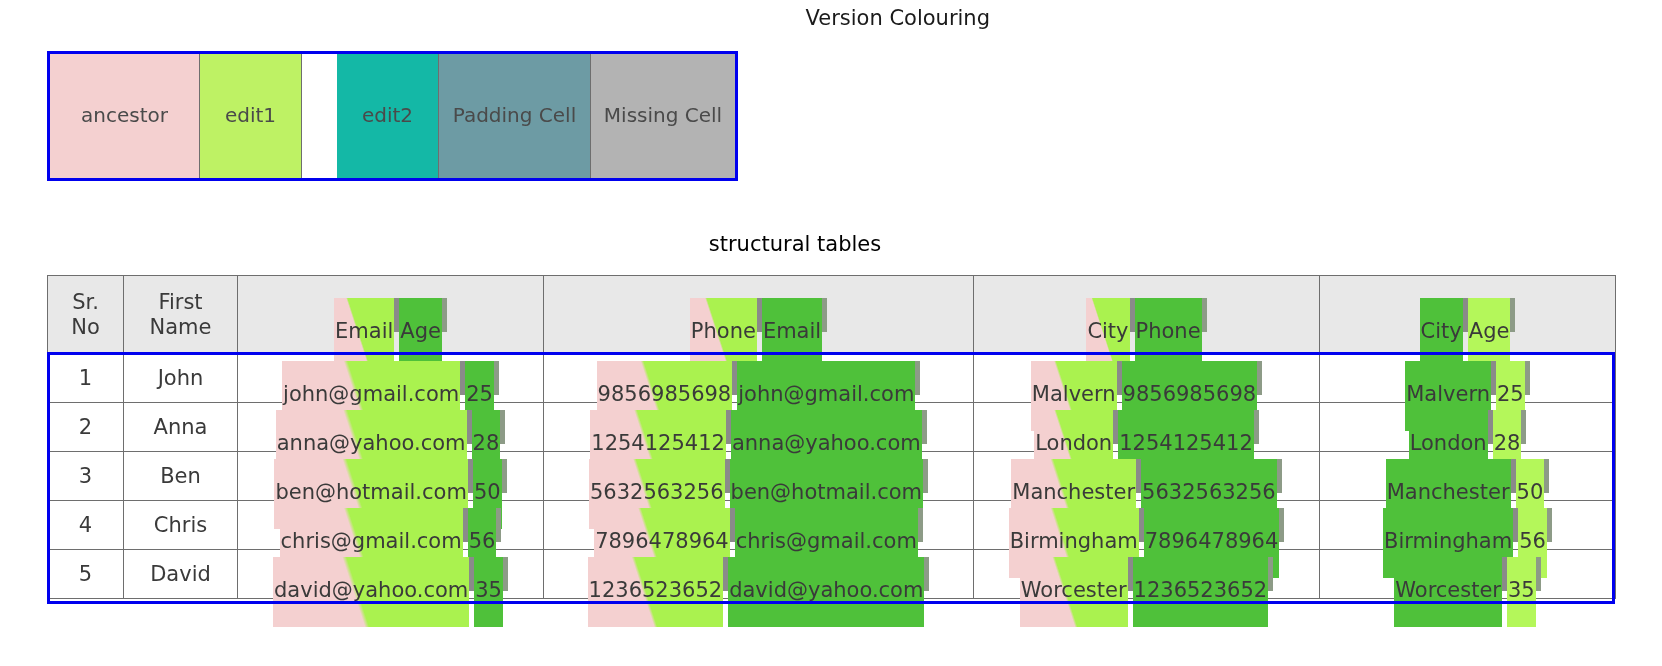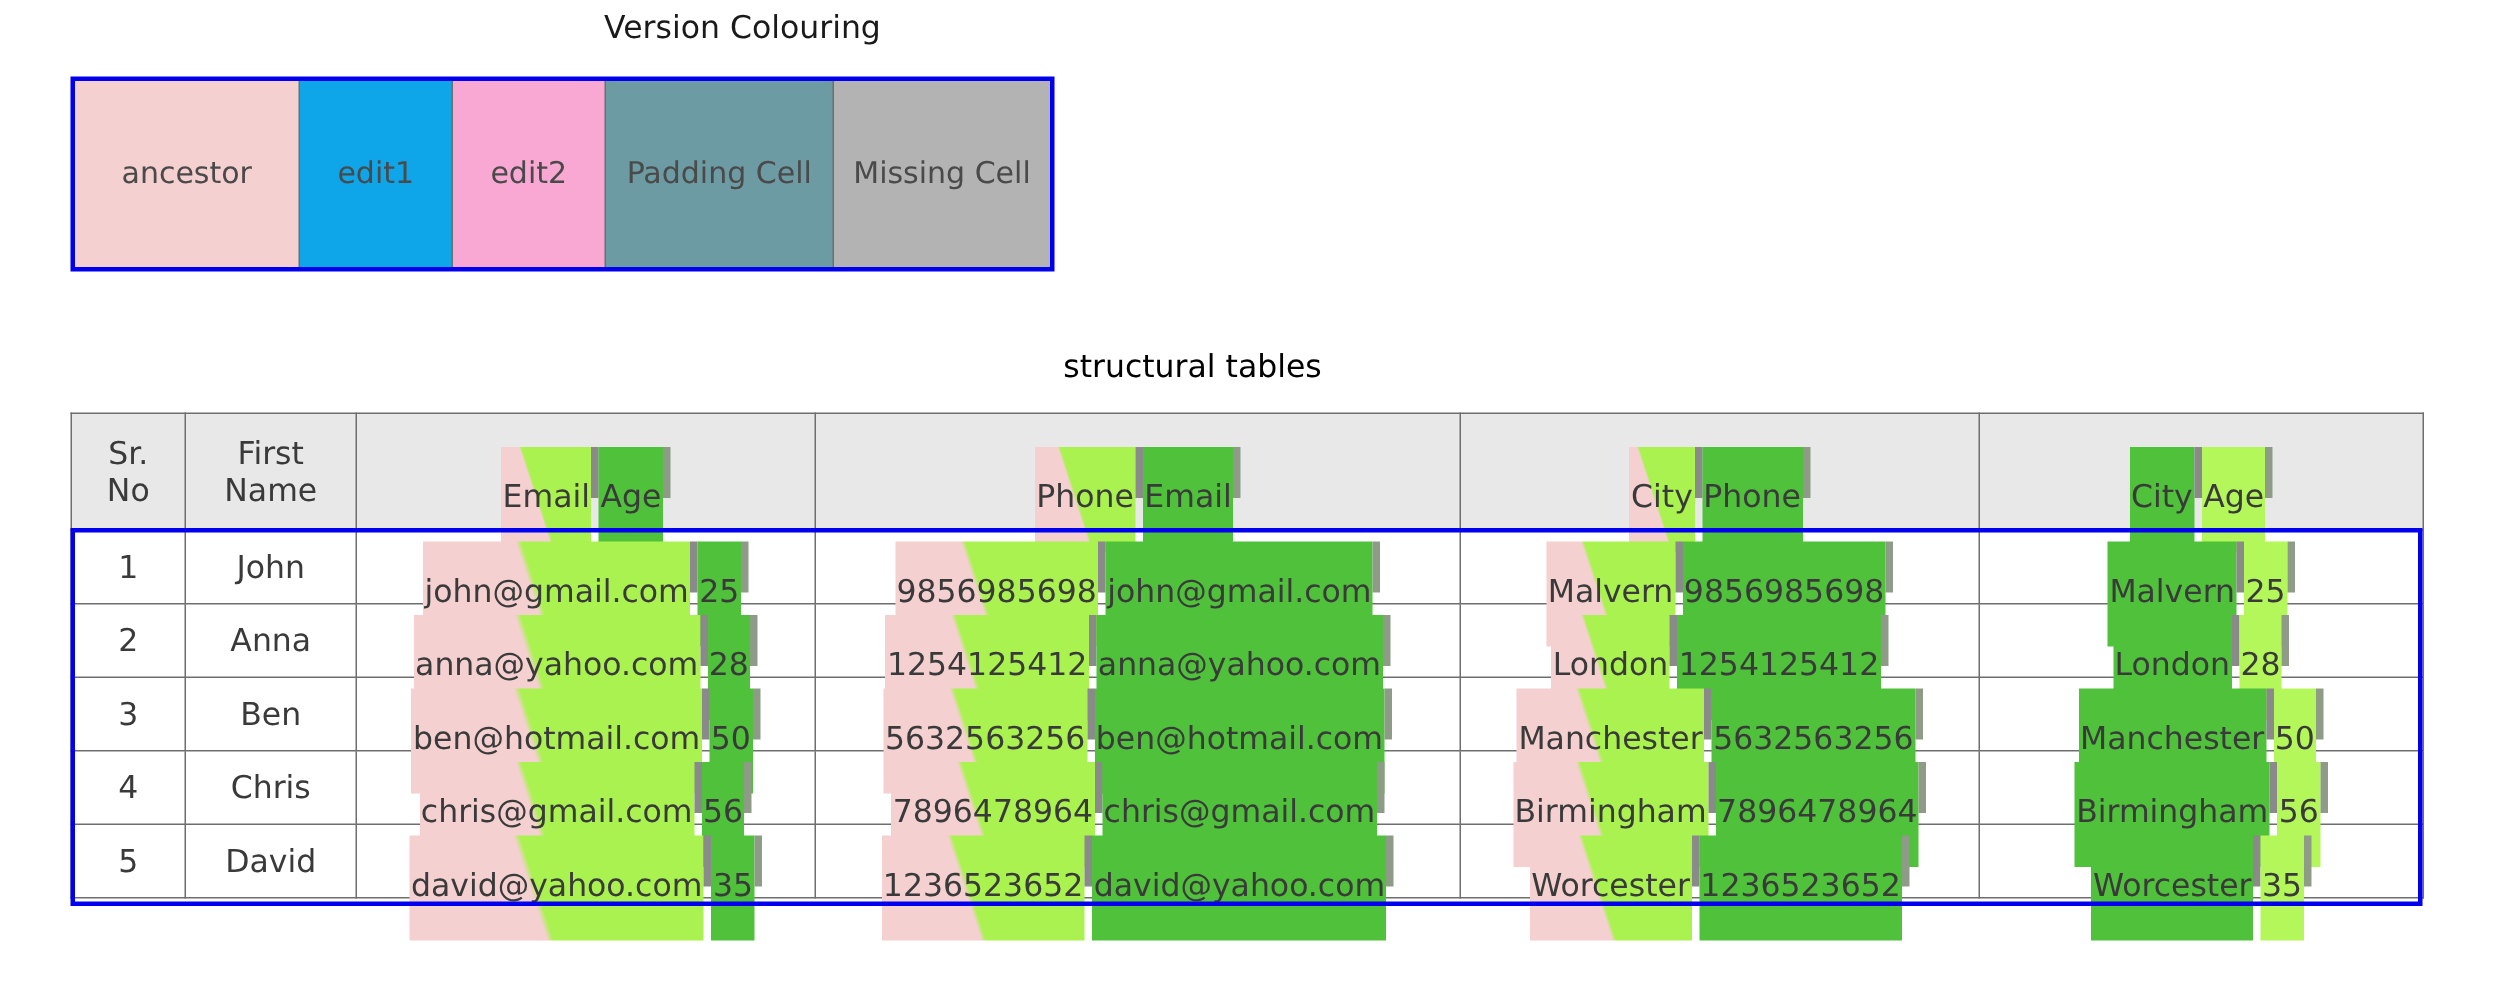--- a/index.html
+++ b/index.html
@@ -15,21 +15,21 @@
     overflow: hidden;
     position: relative;
   }
 
   
   .legend-title {
     position: absolute;
     left: 0;
     top: 6px;
     width: 990px;
-    text-align: center;
+    text-align: right;
     font-size: 21px;
     color: #1a1a1a;
   }
   .legend-box {
     position: absolute;
     left: 47px;
     top: 51px;
     height: 130px;
     border: 3px solid #0000ee;
     box-sizing: border-box;
@@ -138,24 +138,24 @@
   .sep.end   { background: #8d9b87; }
 </style>
 </head>
 <body>
 
 <div class="legend-title">Version Colouring</div>
 <div class="legend-box" id="legend-box">
     <div class="legend-cell" style="background: rgb(244, 208, 208); width: 150px;">
       <span>ancestor</span>
     </div>
-    <div class="legend-cell" style="background: #0ea5e9; width: 102px; justify-content: center;">
+    <div class="legend-cell" style="background: #bef264; width: 102px; justify-content: center;">
       <span>edit1</span>
     </div>
-    <div class="legend-cell" style="background: #f9a8d4; width: 102px;">
+    <div class="legend-cell" style="background: #14b8a6; width: 102px; margin-left: 35px;">
       <span>edit2</span>
     </div>
     <div class="legend-cell" style="background: rgb(109, 155, 164); width: 152px;">
       <span>Padding Cell</span>
     </div>
     <div class="legend-cell" style="background: rgb(179, 179, 179); width: 144px;">
       <span>Missing Cell</span>
     </div>
   </div>
 

